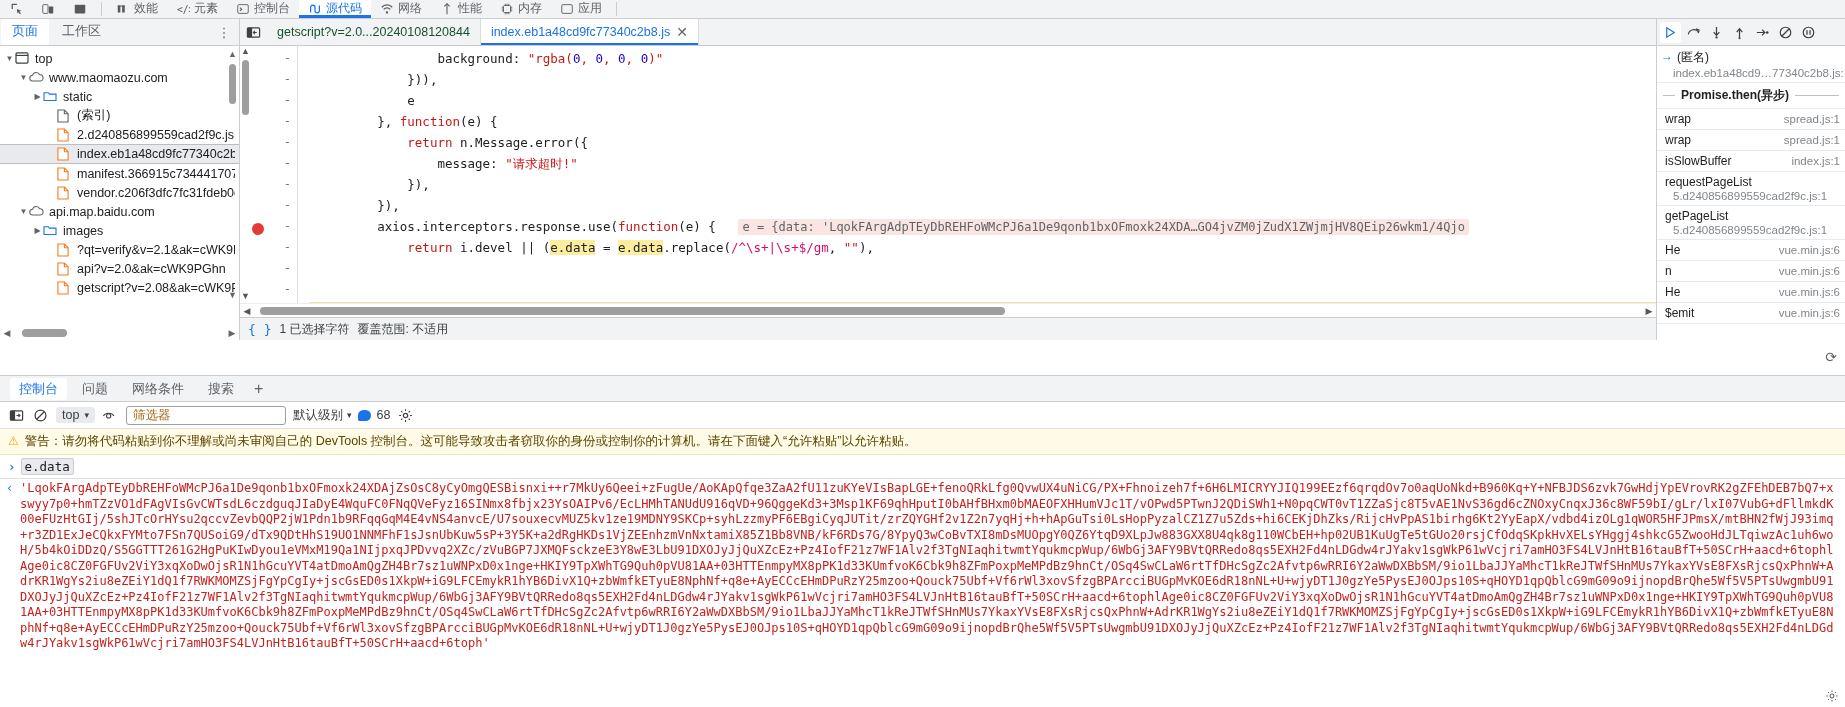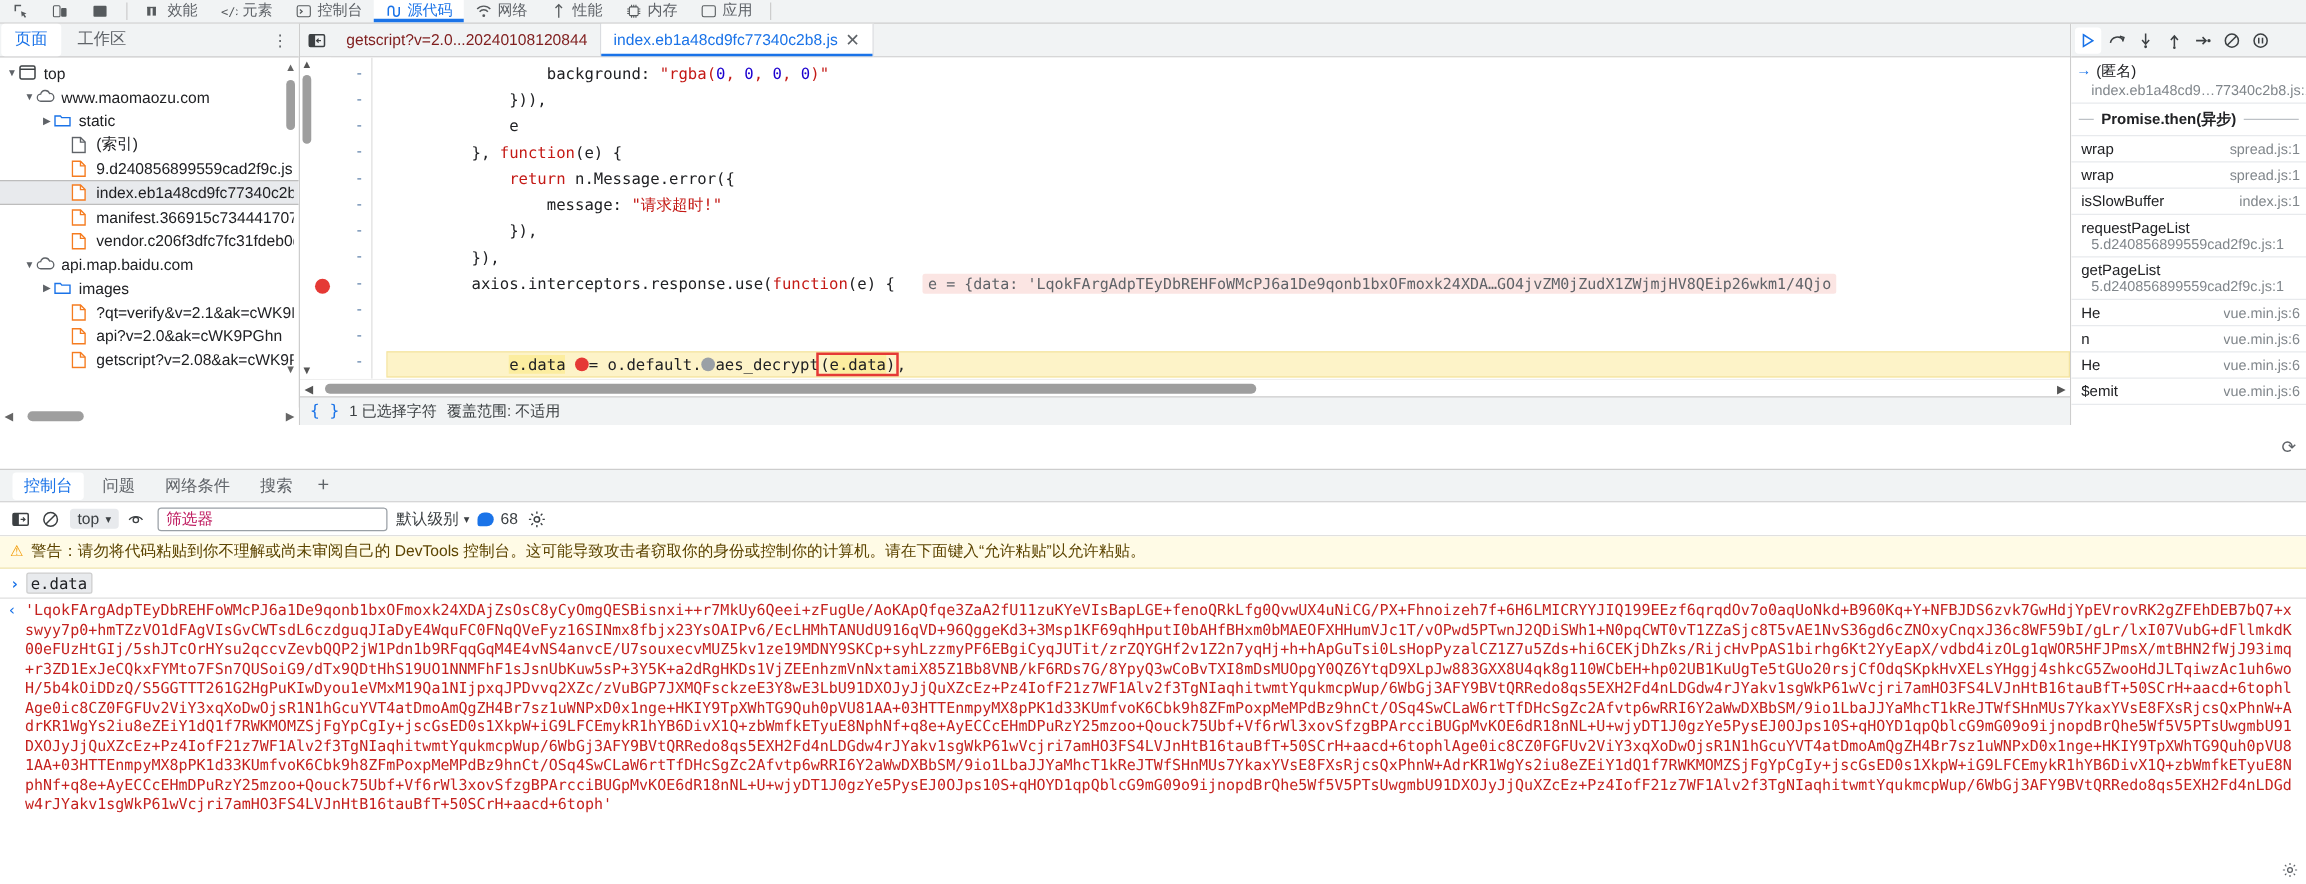--- a/index.html
+++ b/index.html
@@ -102,21 +102,21 @@
   .edtabs {
     height: 27px; flex: none; background: #f1f3f4;
     display: flex; align-items: stretch; border-bottom: 1px solid #cdcdcd;
   }
   .backbtn {
     width: 27px; flex: none; display: flex; align-items: center; justify-content: center;
     color: #3c4043;
   }
   .edtab {
     display: flex; align-items: center; gap: 6px;
-    padding: 0 10px; font-size: 12.5px; color: #7f1d1d;
+    padding: 0 10px; font-size: 12.5px; color: #14532d;
     border-right: 1px solid #dadce0; white-space: nowrap;
   }
   .edtab.sel { background: #fff; color: #1a73e8; position: relative; }
   .edtab.sel::after { content:""; position:absolute; left:0; right:0; bottom:0; height:2px; background:#1a73e8; }
   .edtab .x { font-size: 14px; color: #5f6368; line-height: 1; }
   .codewrap { flex: 1; position: relative; overflow: hidden; background: #fff; display: flex; }
   .codescroll-v { width: 11px; flex:none; position: relative; background: #fff; }
   .codescroll-v .thumb { position: absolute; left: 2px; top: 14px; width: 7px; height: 55px; background: #9e9e9e; border-radius: 4px;}
   .codescroll-v .aup, .codescroll-v .adn { width: 11px; height: 12px; text-align: center; font-size: 9px; color: #555; }
   .gutterbp { width: 14px; flex: none; position: relative; background: #fff; }
@@ -213,22 +213,22 @@
   .cbar {
     height: 27px; flex: none; display: flex; align-items: center; gap: 7px;
     padding: 0 8px; border-bottom: 1px solid #e0e0e0; background:#fff;
   }
   .cbtn { width: 17px; height: 17px; display:flex; align-items:center; justify-content:center; color:#3c4043;}
   .ctxsel {
     display: flex; align-items: center; gap: 5px; background: #e8eaed;
     border-radius: 3px; padding: 1px 6px; font-size: 12.5px; color: #3c4043;
   }
   .filterbox {
-    width: 184px; height: 19px; border: 1px solid #9aa0a6; border-radius: 3px;
-    font-size: 12.5px; color: #be185d; padding: 0 6px; display: flex; align-items: flex-start;
+    width: 160px; height: 19px; border: 1px solid #9aa0a6; border-radius: 3px;
+    font-size: 12.5px; color: #a16207; padding: 0 6px; display: flex; align-items: flex-start;
     background: #fff;
   }
   .lvlsel { display:flex; align-items:center; gap:4px; font-size: 12.5px; color: #3c4043; }
   .issuecount { display: flex; align-items: center; gap: 5px; font-size: 12.5px; color: #3c4043; }
   .bluechat { width: 13px; height: 11px; background: #1a73e8; border-radius: 6px 6px 6px 2px; display:inline-block; }
 
   .cmsgs { flex: 1; overflow: hidden; position: relative; }
   .warnrow {
     display: flex; align-items: flex-start; gap: 6px;
     background: #fffbe6; border-bottom: 1px solid #f0e4b0;
@@ -408,21 +408,21 @@
               <span class="tlabel">(索引)</span>
             </div>
             <div class="trow" style="padding-left: 46px;">
               <span class="tw"></span>
               <span class="tico">
                 <svg width="12" height="14" viewBox="0 0 13 15">
                   <path d="M1 1h7l4 4v9H1z" fill="#fff" stroke="#f57c20" stroke-width="1.2"></path>
                   <path d="M8 1v4h4" fill="none" stroke="#f57c20" stroke-width="1.2"></path>
                 </svg>
               </span>
-              <span class="tlabel">9.d240856899559cad2f9c.js</span>
+              <span class="tlabel">2.d240856899559cad2f9c.js</span>
             </div>
             <div class="trow sel" style="padding-left: 46px;">
               <span class="tw"></span>
               <span class="tico">
                 <svg width="12" height="14" viewBox="0 0 13 15">
                   <path d="M1 1h7l4 4v9H1z" fill="#fff" stroke="#f57c20" stroke-width="1.2"></path>
                   <path d="M8 1v4h4" fill="none" stroke="#f57c20" stroke-width="1.2"></path>
                 </svg>
               </span>
               <span class="tlabel">index.eb1a48cd9fc77340c2b8.js</span>
@@ -557,20 +557,21 @@
         <div class="codearea" id="codearea">
             <div class="cline">                background: <span class="str">"rgba(<span class="num">0</span>, <span class="num">0</span>, <span class="num">0</span>, <span class="num">0</span>)"</span></div>
             <div class="cline">            })),</div>
             <div class="cline">            e</div>
             <div class="cline">        }, <span class="kw">function</span>(e) {</div>
             <div class="cline">            <span class="kw">return</span> n.Message.error({</div>
             <div class="cline">                message: <span class="str">"请求超时!"</span></div>
             <div class="cline">            }),</div>
             <div class="cline">        }),</div>
             <div class="cline">        axios.interceptors.response.use(<span class="kw">function</span>(e) {   <span class="inlinehint">e = {data: 'LqokFArgAdpTEyDbREHFoWMcPJ6a1De9qonb1bxOFmoxk24XDA…GO4jvZM0jZudX1ZWjmjHV8QEip26wkm1/4Qjo</span></div>
+            <div class="cline">            <span class="kw">return</span> i.devel || (<span class="hlword">e.data</span> = <span class="hlword">e.data</span>.replace(<span class="regex">/^\s+|\s+$/gm</span>, <span class="str">""</span>),</div>
             <div class="cline hl">            <span class="hlword">e.data</span> <span class="evalpill"></span>= o.default.<span class="evalpill gray"></span>aes_decrypt<span class="redbox">(<span class="hlword">e.data</span>)</span>,</div>
             <div class="cline">             = JSON.parse()),</div>
           </div>
       </div>
 
       <div class="codescroll-h">
         <div class="ha">◀</div>
         <div class="htrack">
             <div class="hthumb"></div>
           </div>

